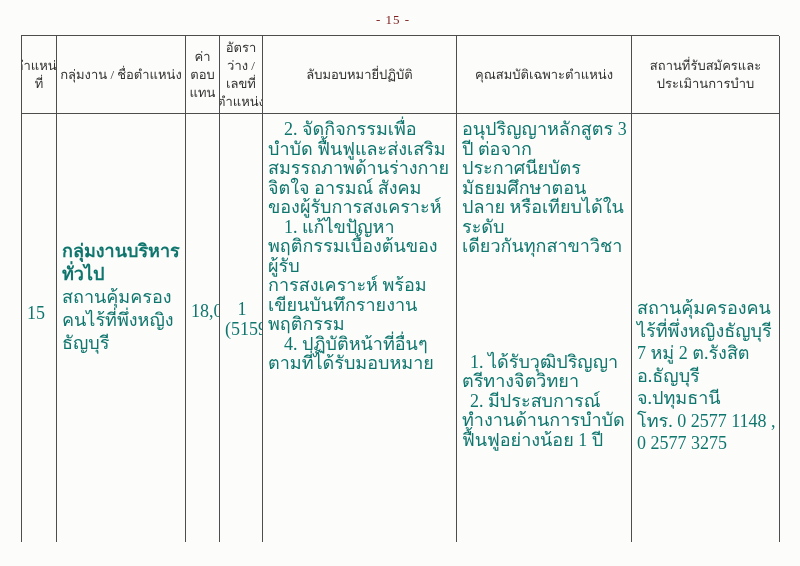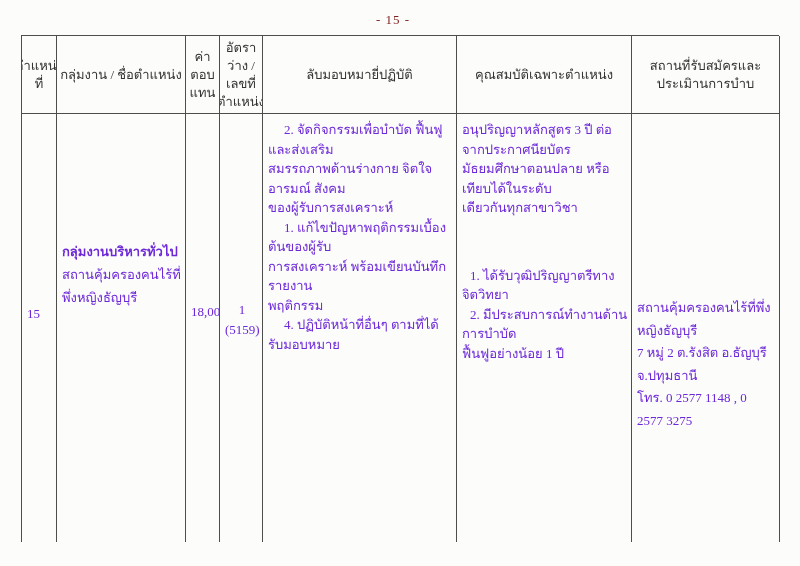--- a/index.html
+++ b/index.html
@@ -25,25 +25,25 @@
     border-right:1px solid #4d4d4d;
     overflow:hidden;
   }
   .hrow .cell {
     border-bottom:1px solid #4d4d4d;
     height:78px;
     display:flex; align-items:center; justify-content:center;
     text-align:center; font-size:13px; line-height:18px;
     white-space:pre-line; color:#333;
   }
-  .brow .cell { height:428px; font-size:13px; line-height:19.5px; padding:6px 3px 0 5px; color:#6d28d9; }
+  .brow .cell { height:428px; font-size:18px; line-height:19.5px; padding:6px 3px 0 5px; color:#0f766e; }
   .item { white-space:pre-line; text-indent:16px; }
   .block { white-space:pre-line; }
   .sec-b-duties { margin-top:26px; }
-  .sec-b-qual { margin-top:48px; }
+  .sec-b-qual { margin-top:96px; }
   .sec-b-qual .item { text-indent:8px; }
   .cell-pos { text-align:left; }
   .cell-pos .val { margin-top:184px; }
   .cell-group .grp { margin-top:120px; line-height:23px; }
   .grp-name { font-weight:bold; }
   .cell-comp { text-align:center; }
   .cell-comp .val { margin-top:182px; }
   .cell-vac { text-align:center; line-height:23px; }
   .cell-vac .val { margin-top:180px; white-space:pre-line; }
   .cell-venue .block { margin-top:177px; line-height:22.5px; }

